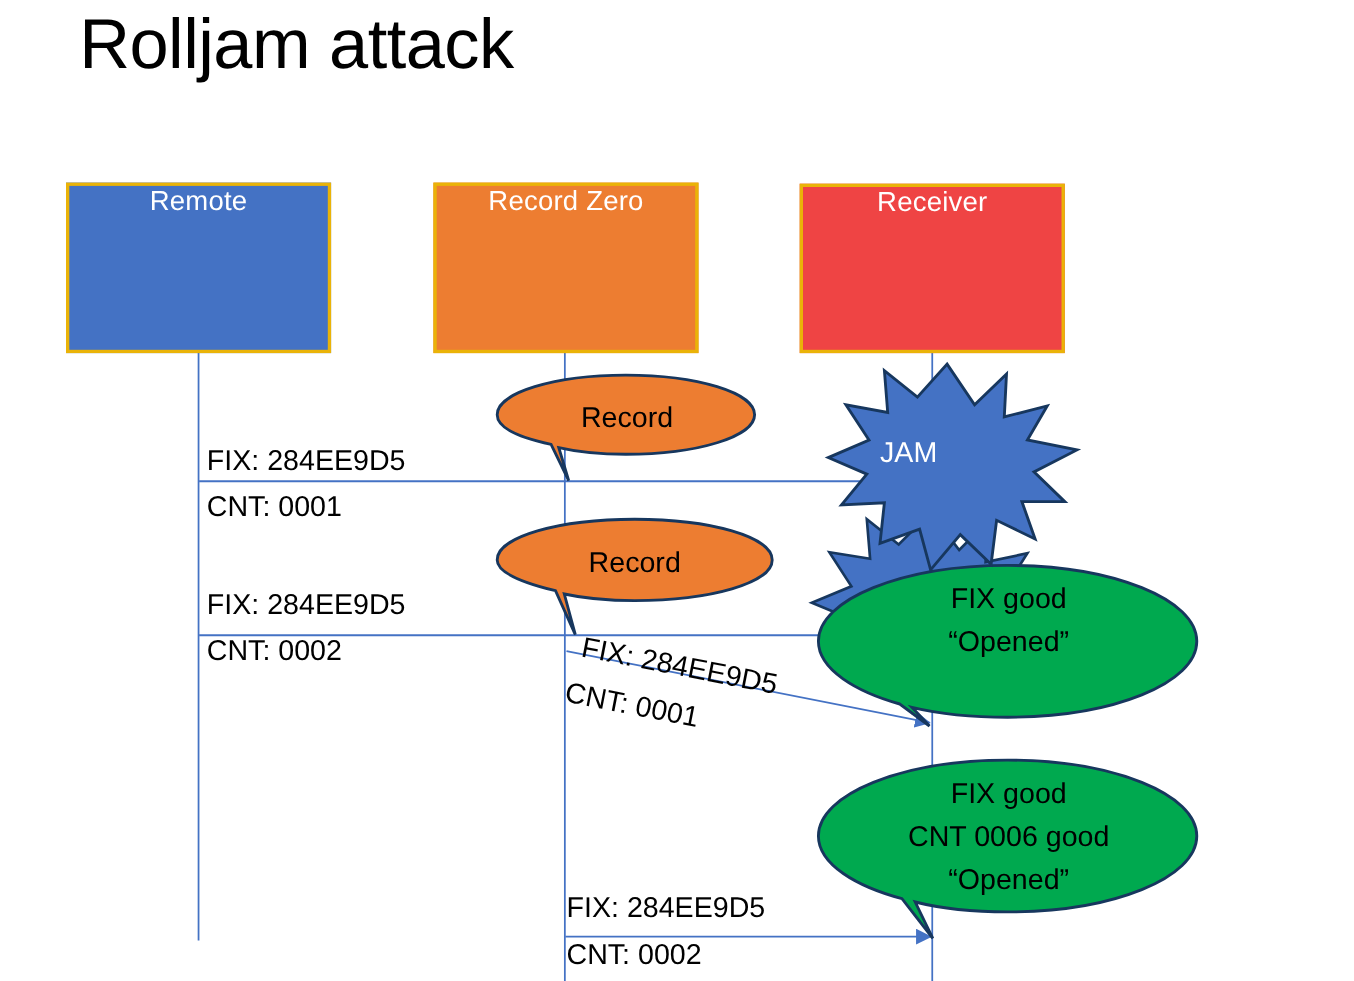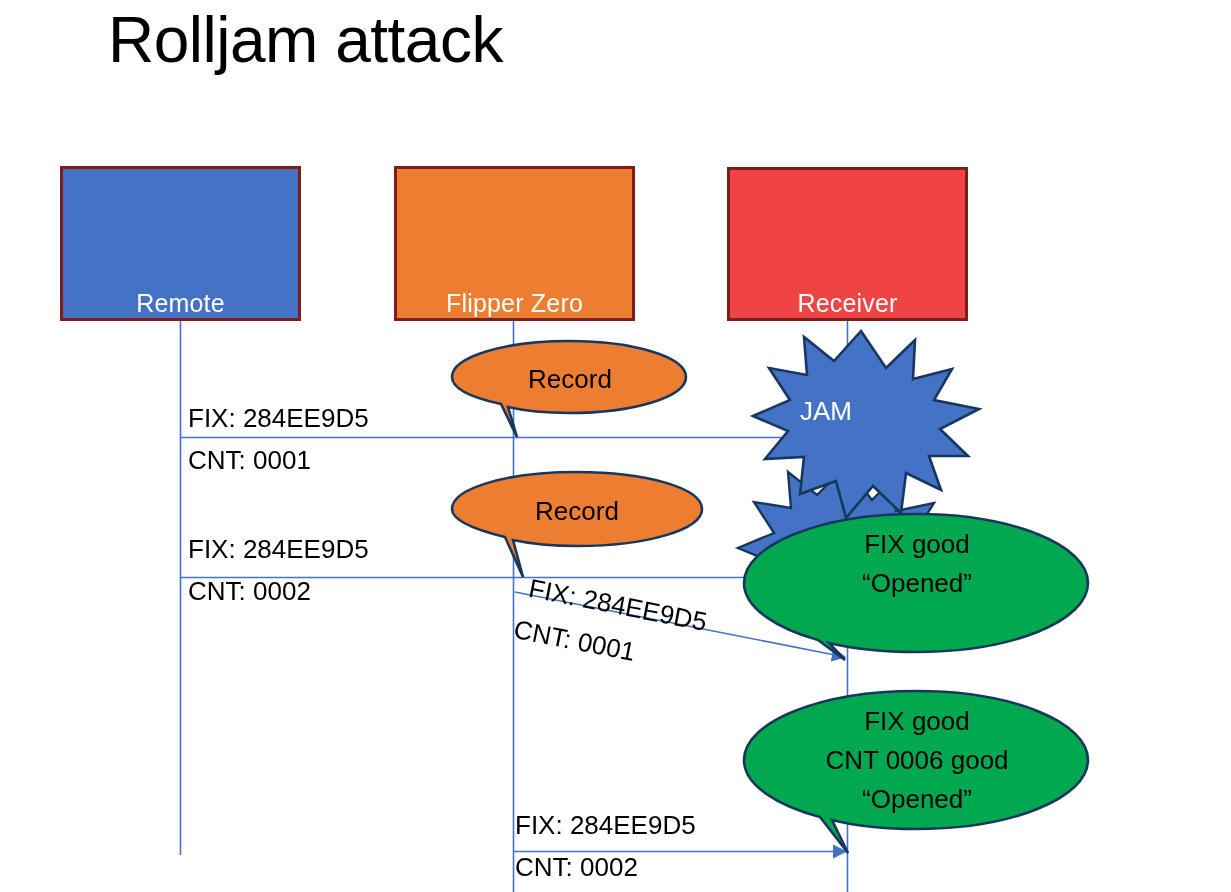--- a/index.html
+++ b/index.html
@@ -22,30 +22,29 @@
   #slide-title {
     position: absolute;
     left: 72px;
     top: 4px;
     font-size: 64px;
     line-height: 1.15;
     font-weight: 400;
     color: #000000;
     white-space: nowrap;
     letter-spacing: -0.5px;
-    margin-left: 36px;
   }
 
   
   .actor-box {
     position: absolute;
     box-sizing: border-box;
-    border: 3px solid #7f1d1d;
+    border: 3px solid #eab308;
     display: flex;
-    align-items: flex-end;
+    align-items: flex-start;
     justify-content: center;
     color: #ffffff;
     font-size: 25px;
     font-weight: 400;
     letter-spacing: 0.2px;
   }
   #actor-remote   { left: 60px;  top: 166px; width: 241px; height: 155px; background: #4472C4; }
   #actor-flipper  { left: 394px; top: 166px; width: 241px; height: 155px; background: #ED7D31; }
   #actor-receiver { left: 727px; top: 167px; width: 241px; height: 154px; background: #ef4444; }
 
@@ -183,21 +182,21 @@
                L523,577 L505,537
                C476,530 452,521 452,509
                C452,488 508,472 577,472 Z" fill="#ED7D31" stroke="#17375E" stroke-width="2.6"></path>
     </g>
   </svg>
 
   <div class="actor-box" id="actor-remote">
     <span>Remote</span>
   </div>
   <div class="actor-box" id="actor-flipper">
-    <span>Flipper Zero</span>
+    <span>Record Zero</span>
   </div>
   <div class="actor-box" id="actor-receiver">
     <span>Receiver</span>
   </div>
 
   <div id="jam-text-1">JAM</div>
 
   <div class="bubble-text" id="bubble-text-record-1">Record</div>
 
   <div class="bubble-text" id="bubble-text-record-2">Record</div>

